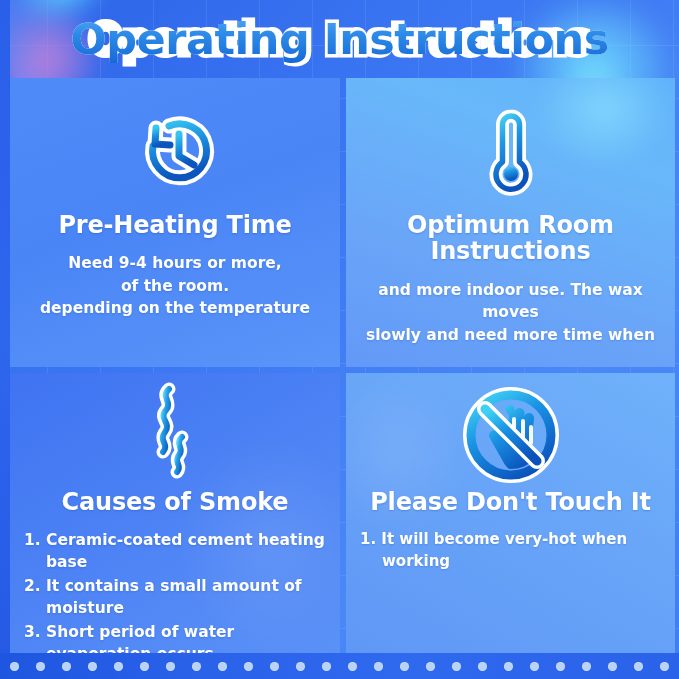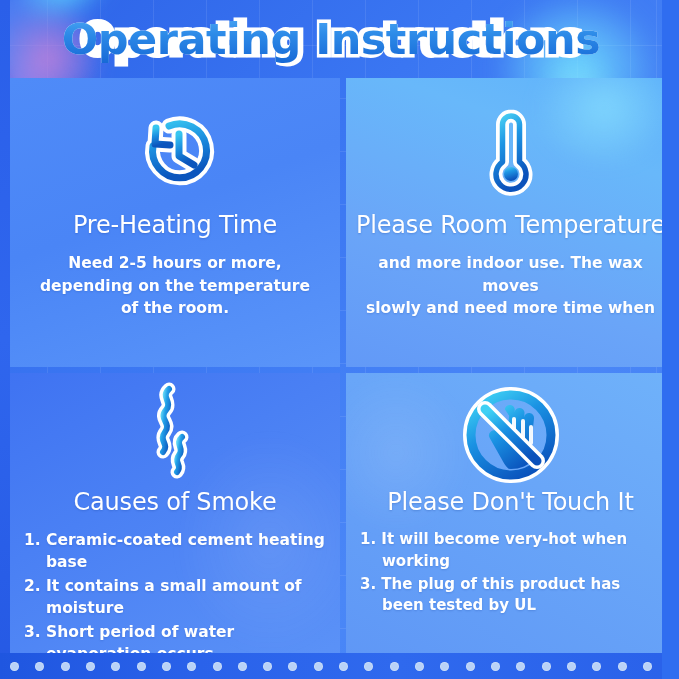--- a/index.html
+++ b/index.html
@@ -2,24 +2,23 @@
 <html><head>
 <meta charset="utf-8">
 <style>
   html,body{margin:0;padding:0;}
   body{
     width:679px;height:679px;overflow:hidden;
     font-family:"Liberation Sans","DejaVu Sans",sans-serif;
     background:#2f6df0;
   }
   #stage{
-    position:relative;width:618px;height:679px;overflow:hidden;
+    position:relative;width:679px;height:679px;overflow:hidden;
     background:
       linear-gradient(135deg,#2d63e8 0%,#3a76f2 35%,#4a87f7 70%,#3f7df4 100%);
-    padding-left: 44px;
   }
 
   
   .bg-grid{
     position:absolute;inset:0;
     background-image:
       repeating-linear-gradient(to right,rgba(255,255,255,.085) 0 1px,transparent 1px 53px),
       repeating-linear-gradient(to bottom,rgba(255,255,255,.085) 0 1px,transparent 1px 53px);
     background-position:-6px -8px;
     pointer-events:none;
@@ -110,21 +109,21 @@
     background:radial-gradient(closest-side,rgba(150,240,255,.55),rgba(150,240,255,0) 72%);filter:blur(10px);}
   .p-bl .softglow{right:-60px;top:20px;width:260px;height:300px;
     background:radial-gradient(closest-side,rgba(255,255,255,.09),rgba(255,255,255,0) 75%);filter:blur(6px);}
   .p-br .softglow{left:-50px;top:-30px;width:200px;height:220px;
     background:radial-gradient(closest-side,rgba(255,255,255,.10),rgba(255,255,255,0) 76%);filter:blur(6px);}
 
   .icon-box{height:108px;display:flex;align-items:center;justify-content:center;}
   .icon-box.smaller{height:100px;}
 
   .heading{
-    color:#ffffff;font-weight:400;font-size:24px;line-height:1.1;
+    color:#ffffff;font-weight:700;font-size:24px;line-height:1.1;
     text-align:center;margin-top:4px;
     text-shadow:0 1px 2px rgba(20,60,150,.28);
     font-family:"DejaVu Sans","Liberation Sans",sans-serif;
     letter-spacing:-.2px;
   }
   .body-text{
     color:#ffffff;font-weight:700;font-size:15.5px;line-height:1.45;
     text-align:center;margin-top:14px;padding:0 14px;
     text-shadow:0 1px 2px rgba(20,60,150,.22);
     font-family:"DejaVu Sans","Liberation Sans",sans-serif;
@@ -200,23 +199,23 @@
           </g>
           <g fill="none" stroke="url(#gClock)" stroke-width="7" stroke-linecap="round" stroke-linejoin="round">
             <path d="M30 42 A27 27 0 1 0 46 22"></path>
             <path d="M33 24 L32 40 L47 41"></path>
             <path d="M56 30 L56 52 L71 61"></path>
           </g>
         </svg>
       </div>
       <div class="heading">Pre-Heating Time</div>
       <div class="body-text">
-        <span class="ln">Need 2-5 hours or more,</span>
+        <span class="ln">Need 9-4 hours or more,</span>
+        <span class="ln">of the room.</span>
         <span class="ln">depending on the temperature</span>
-        <span class="ln">of the room.</span>
       </div>
     </div>
 
     <div class="panel p-tr">
       <div class="softglow"></div>
       <div class="icon-box">
         <svg width="62" height="100" viewBox="0 0 62 100">
           <defs>
             <linearGradient id="gTherm" x1="0" y1="0" x2="0.3" y2="1">
               <stop offset="0%" stop-color="#4fd6f5"></stop>
@@ -233,21 +232,21 @@
           </g>
           <g stroke="url(#gTherm)" stroke-width="4.5" stroke-linecap="round">
             <line x1="31" y1="34" x2="31" y2="66"></line>
             <line x1="33.5" y1="23" x2="39" y2="23"></line>
             <line x1="33.5" y1="30" x2="39" y2="30"></line>
             <line x1="33.5" y1="37" x2="39" y2="37"></line>
           </g>
           <circle cx="31" cy="70" r="7" fill="url(#gTherm)"></circle>
         </svg>
       </div>
-      <div class="heading">Please Room Temperature</div>
+      <div class="heading">Optimum Room Instructions</div>
       <div class="body-text">
         <span class="ln">and more indoor use. The wax moves</span>
         <span class="ln">slowly and need more time when</span>
 
       </div>
     </div>
 
     <div class="panel p-bl" style="padding-top:12px;">
       <div class="softglow"></div>
       <div class="icon-box smaller">
@@ -302,21 +301,20 @@
               <line x1="72" y1="44" x2="72" y2="60"></line>
             </g>
           </g>
           <line x1="26" y1="26" x2="78" y2="78" stroke="#ffffff" stroke-width="16" stroke-linecap="round"></line>
           <line x1="26" y1="26" x2="78" y2="78" stroke="url(#gNo)" stroke-width="9" stroke-linecap="round"></line>
         </svg>
       </div>
       <div class="heading">Please Don't Touch It</div>
       <ul class="num-list wide">
         <li>1. It will become very-hot when working</li>
-        <li>3. The plug of this product has been tested by UL</li>
       </ul>
     </div>
 
   </div>
 
   <div class="bottom-strip" id="strip">
       <div class="dot" style="background: rgb(185, 210, 247);"></div>
       <div class="dot" style="background: rgb(185, 210, 247);"></div>
       <div class="dot" style="background: rgb(185, 210, 247);"></div>
       <div class="dot" style="background: rgb(185, 210, 247);"></div>

